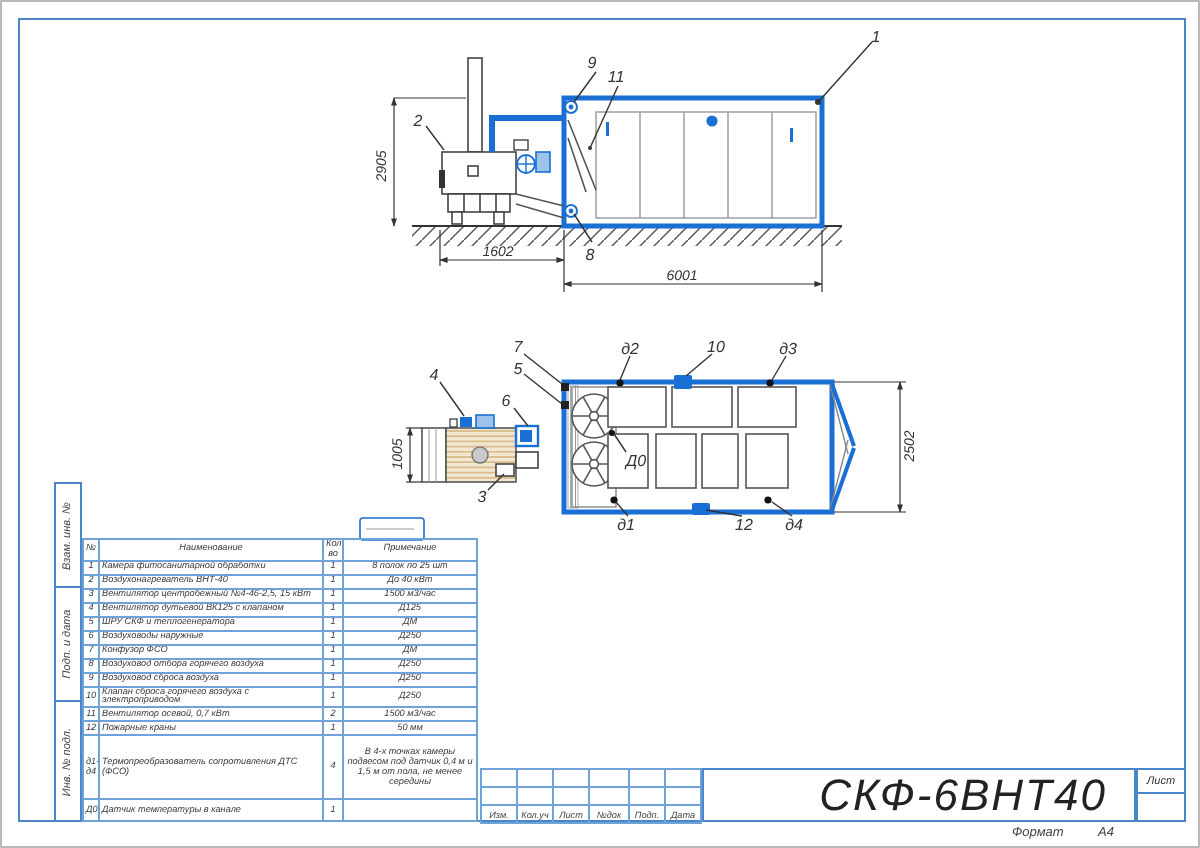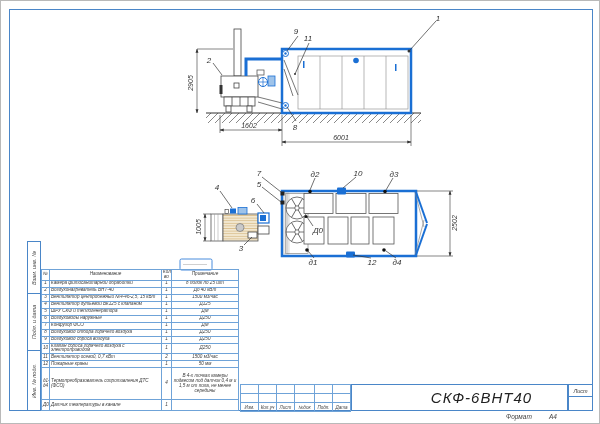--- a/index.html
+++ b/index.html
@@ -29,21 +29,21 @@
   td.smallnote{font-size:3px;text-align:center;padding:0 6px;line-height:1.15;}
   th.qty{font-size:3.2px;line-height:1;}
   
   .rev{left:240px;top:383px;width:110px;height:27px;display:grid;
        grid-template-columns:18px 18px 18px 20px 18px 18px;grid-template-rows:9px 9px 9px;}
   .rev div{border:1px solid #6fa3d8;margin:0 0 -1px -1px;font-size:4.6px;font-style:italic;
            display:flex;align-items:center;justify-content:center;color:#444;}
   
   .docbox{left:350px;top:383px;width:217px;height:27px;border:1px solid #4a86c8;
           display:flex;align-items:center;justify-content:center;}
-  .docbox span{font-size:15px;font-style:italic;color:#222;letter-spacing:1px;margin-left:44px;}
+  .docbox span{font-size:22px;font-style:italic;color:#222;letter-spacing:1px;margin-left:44px;}
   .listcol-top{left:567px;top:383px;width:25px;height:13px;border:1px solid #4a86c8;
           display:flex;align-items:center;justify-content:center;font-size:5.5px;font-style:italic;}
   .listcol-bot{left:567px;top:395px;width:25px;height:15px;border:1px solid #4a86c8;}
   .fmt{top:412px;font-size:6.5px;font-style:italic;color:#444;}
   svg{position:absolute;left:0;top:0;font-family:"Liberation Sans",sans-serif;font-style:italic;}
   svg text{fill:#333;}
   .callout{font-size:8px;}
   .dimtxt{font-size:7px;}
 </style>
 </head>

